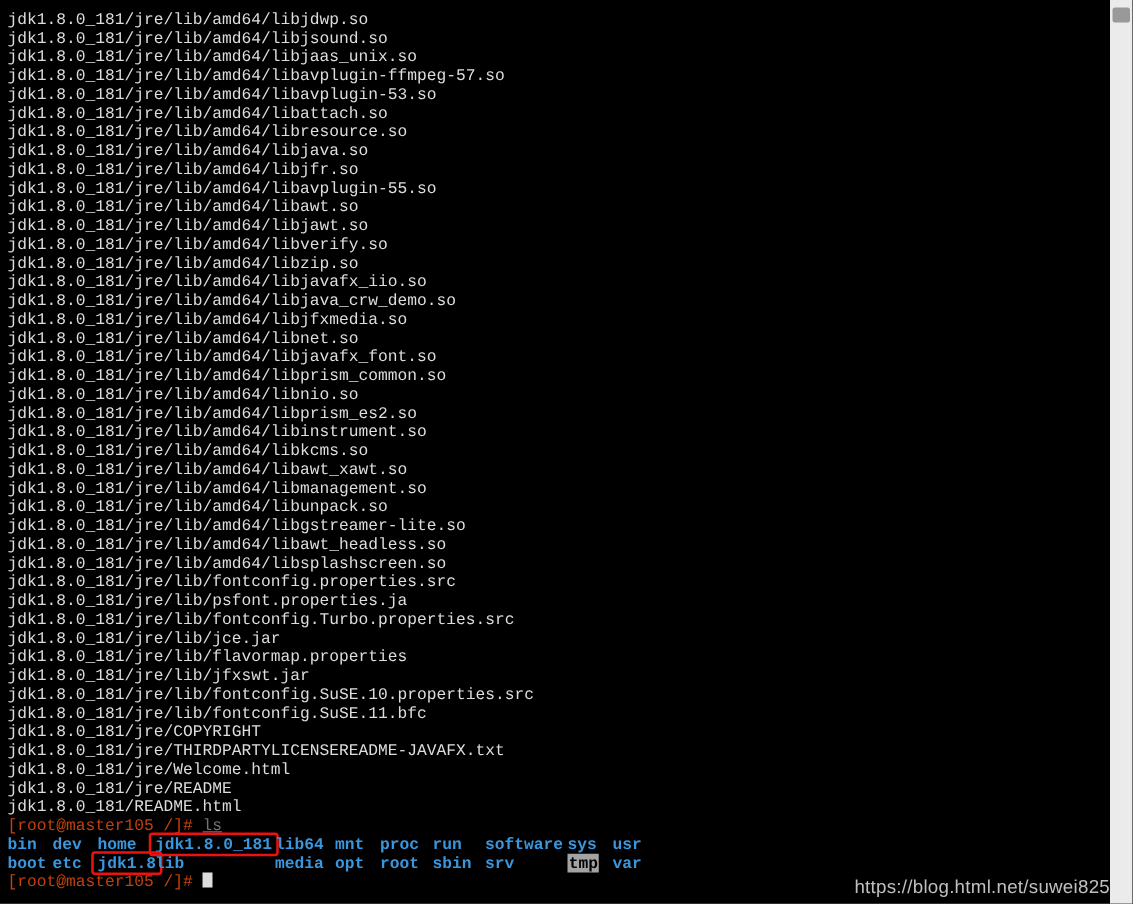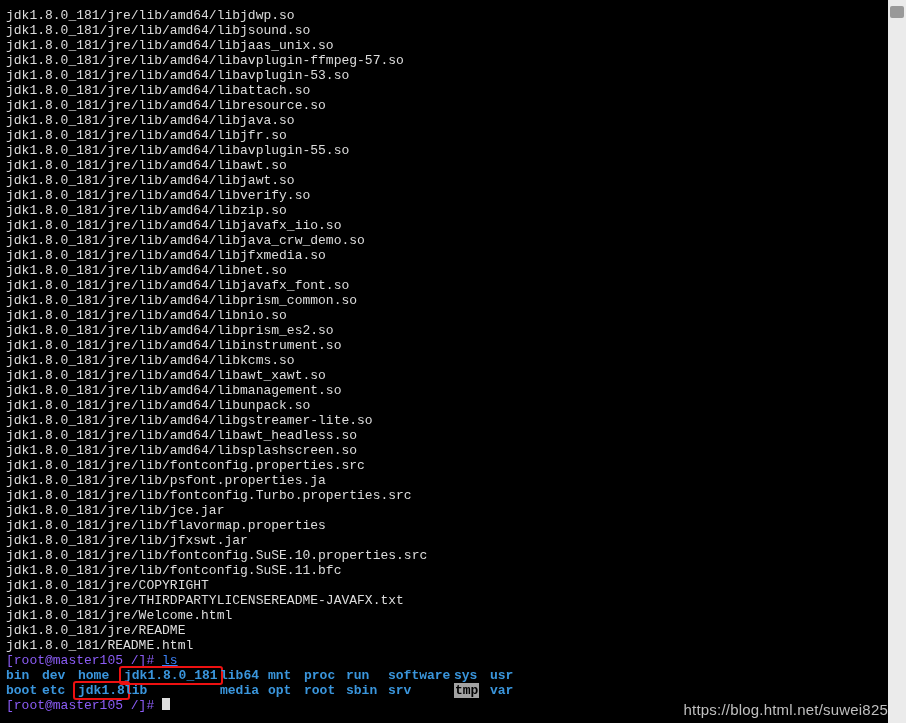--- a/index.html
+++ b/index.html
@@ -16,22 +16,22 @@
     color: #ddd;
     position: relative;
     box-sizing: border-box;
     overflow: hidden;
   }
   .content {
     padding: 8px 6px 0 6px;
     white-space: pre;
   }
   .line { display: block; }
-  .prompt-user { color: #8b5cf6; }
-  .cmd { color: #3b82f6; text-decoration: underline; }
+  .prompt-user { color: #c2410c; }
+  .cmd { color: #737373; text-decoration: underline; }
   .dir { color: #3a96dd; font-weight: bold; }
   .tmp { background: #a3a3a3; color: #000; font-weight: bold; padding: 0 1px; }
   .box-red {
     border: 2px solid #e11;
     border-radius: 3px;
     padding: 0 3px;
     margin-left: -5px;
     margin-right: -3px;
   }
   .ls-row { color: #ddd; }

